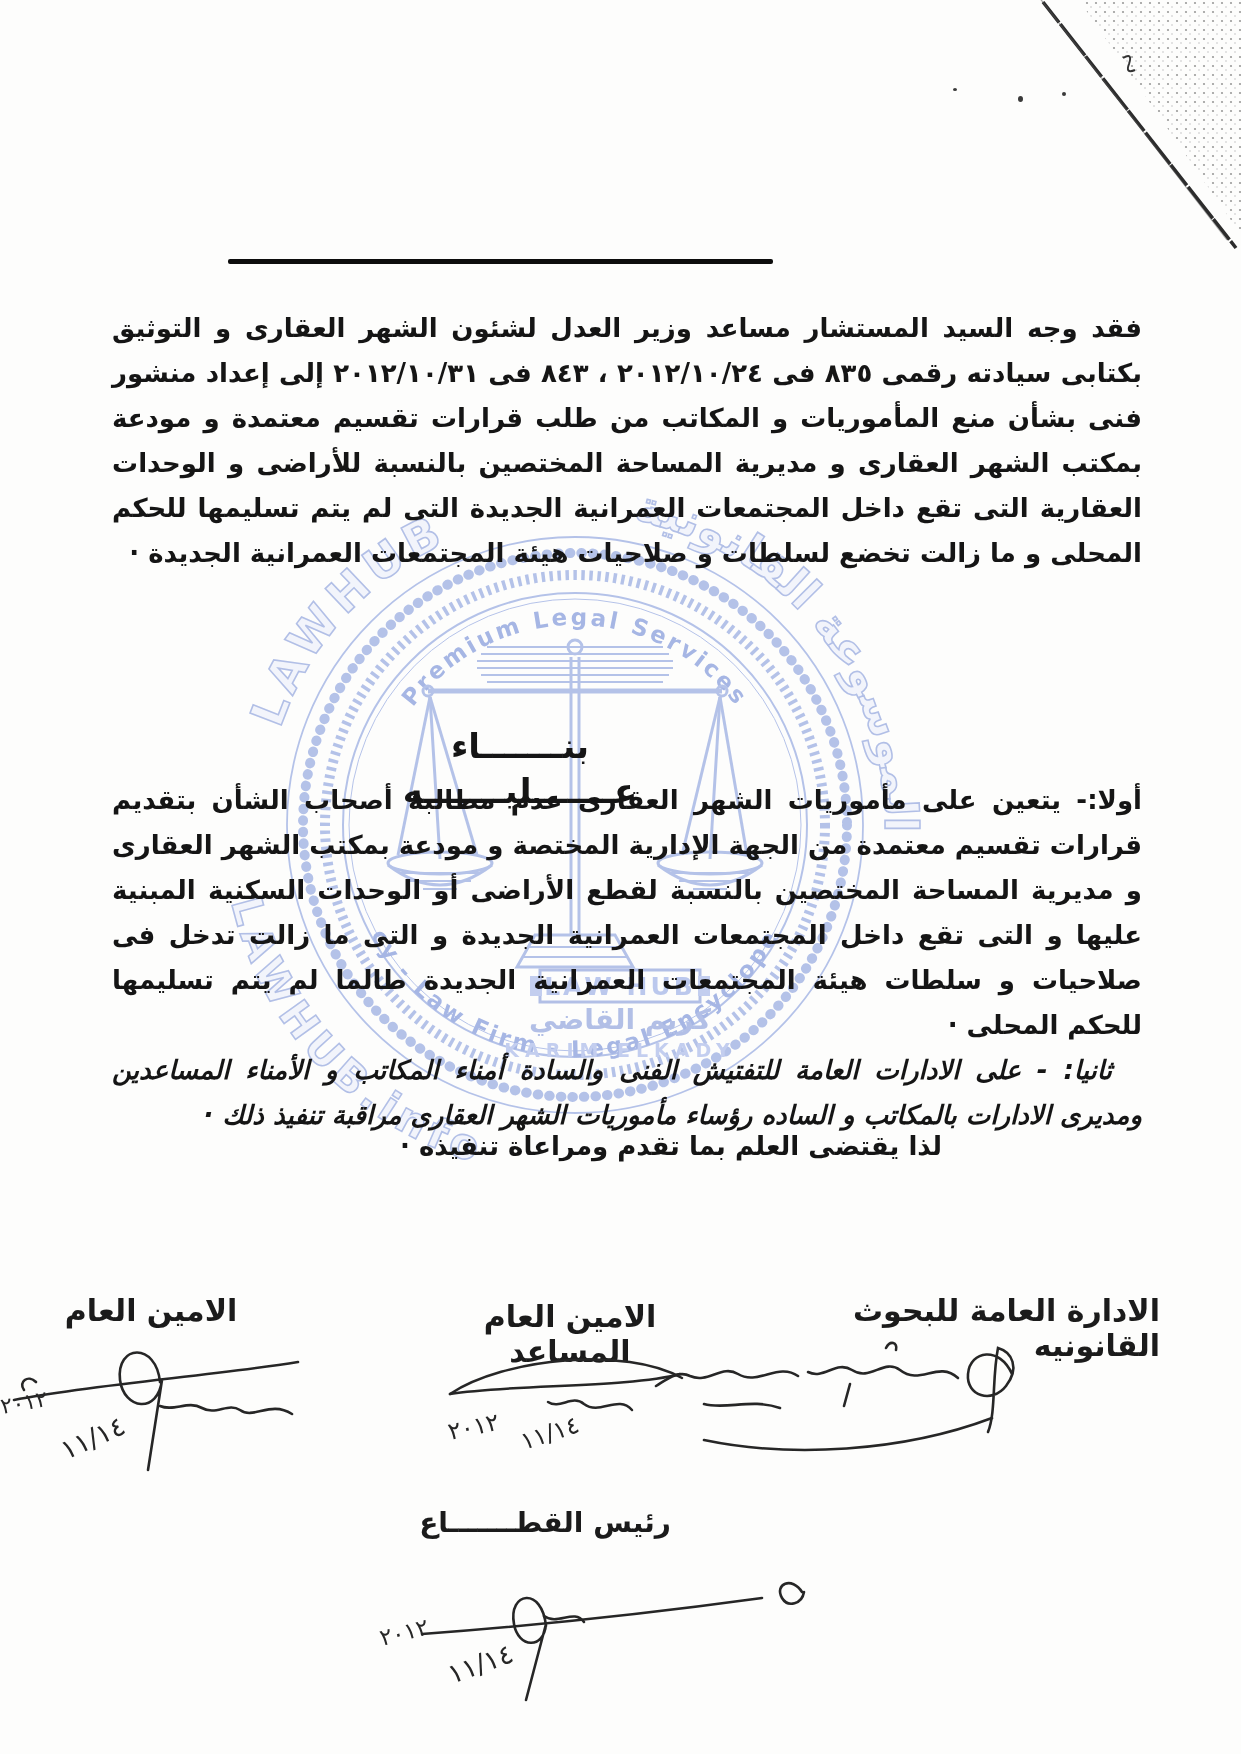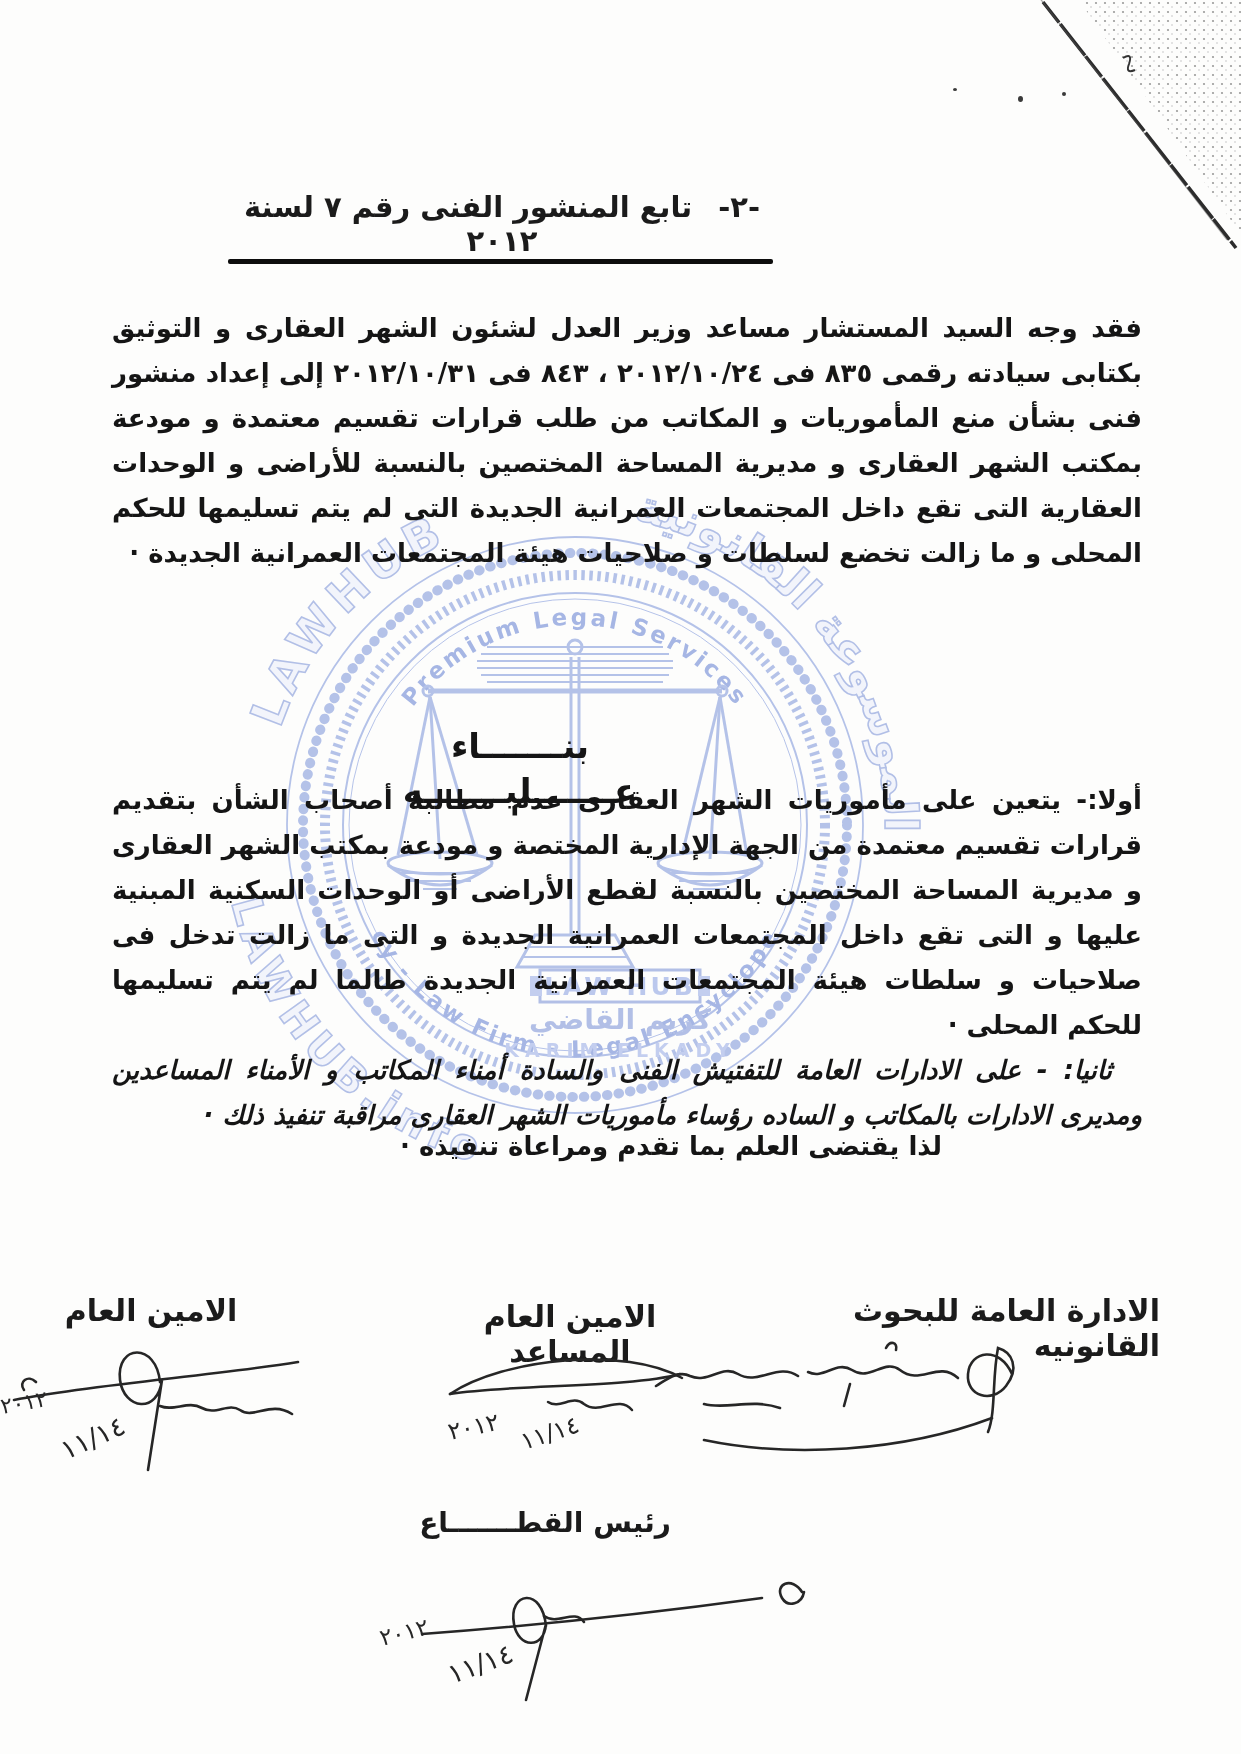--- a/index.html
+++ b/index.html
@@ -141,23 +141,20 @@
     </defs>
     <polygon points="48,0 210,0 210,235" fill="url(#speckles)"></polygon>
     <path d="M 12 2 L 205 248" stroke="#2c2c2c" stroke-width="3.5" fill="none" stroke-dasharray="26 2 40 1"></path>
     <path d="M 4 -8 L 196 240" stroke="#555" stroke-width="1.2" fill="none" opacity="0.5"></path>
     <path d="M 92 58 q 10 -6 6 6 q -4 10 6 6" stroke="#333" stroke-width="2" fill="none"></path>
   </svg>
   <div class="speck" style="left:1018px;top:96px;width:5px;height:6px;"></div>
   <div class="speck" style="left:1062px;top:92px;width:4px;height:4px;"></div>
   <div class="speck" style="left:953px;top:88px;width:4px;height:3px;"></div>
 
-  <div class="abs ar header-title center" style="left:228px;top:190px;width:548px;">
-    <span>-٢-</span><span class="gap"></span><span>تابع المنشور الفنى رقم ٧ لسنة ٢٠١٢</span>
-  </div>
   <div class="abs underline-bar" style="left:228px;top:259px;width:545px;"></div>
 
   <div class="abs ar doc-text just" style="left:112px;top:298px;width:1030px;">فقد وجه السيد المستشار مساعد وزير العدل لشئون الشهر العقارى و التوثيق بكتابى سيادته رقمى ٨٣٥ فى ٢٠١٢/١٠/٢٤ ، ٨٤٣ فى ٢٠١٢/١٠/٣١ إلى إعداد منشور فنى بشأن منع المأموريات و المكاتب من طلب قرارات تقسيم معتمدة و مودعة بمكتب الشهر العقارى و مديرية المساحة المختصين بالنسبة للأراضى و الوحدات العقارية التى تقع داخل المجتمعات العمرانية الجديدة التى لم يتم تسليمها للحكم المحلى و ما زالت تخضع لسلطات و صلاحيات هيئة المجتمعات العمرانية الجديدة ·</div>
 
 
   <div class="abs ar doc-text center" style="left:360px;top:724px;width:320px;font-size:34px;">بنـــــــاء عـــــــليـــــــه</div>
 
   <div class="abs ar doc-text just" style="left:112px;top:770px;width:1030px;">أولا:- يتعين على مأموريات الشهر العقارى عدم مطالبة أصحاب الشأن بتقديم قرارات تقسيم معتمدة من الجهة الإدارية المختصة و مودعة بمكتب الشهر العقارى و مديرية المساحة المختصين بالنسبة لقطع الأراضى أو الوحدات السكنية المبنية عليها و التى تقع داخل المجتمعات العمرانية الجديدة و التى ما زالت تدخل فى صلاحيات و سلطات هيئة المجتمعات العمرانية الجديدة طالما لم يتم تسليمها للحكم المحلى ·</div>
 
   <div class="abs ar doc-text just" style="left:112px;top:1040px;width:1030px;text-indent:30px;font-style:italic;">ثانيا: - على الادارات العامة للتفتيش الفنى والسادة أمناء المكاتب و الأمناء المساعدين ومديرى الادارات بالمكاتب و الساده رؤساء مأموريات الشهر العقارى مراقبة تنفيذ ذلك ·</div>

